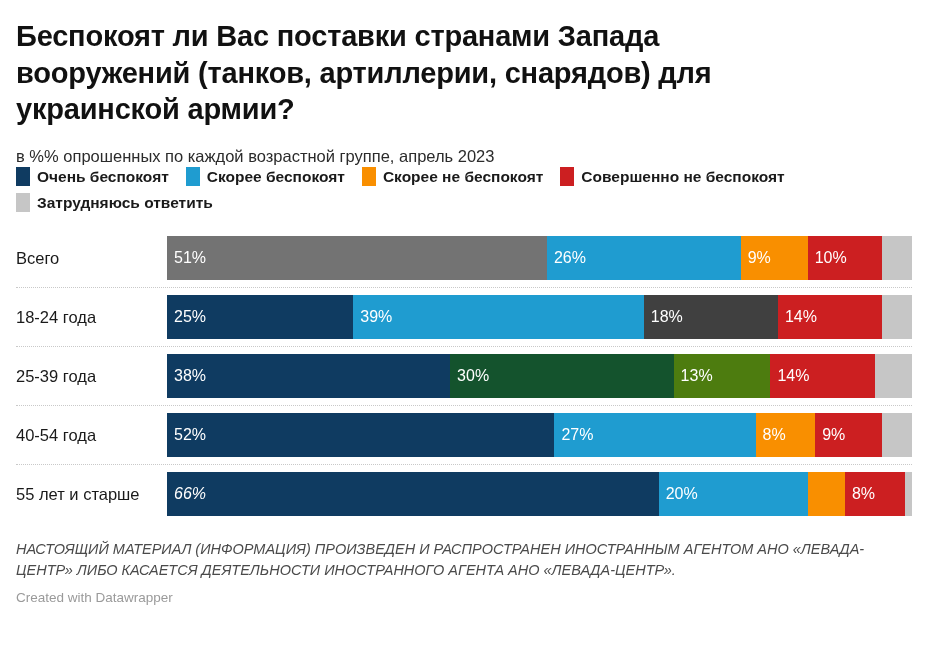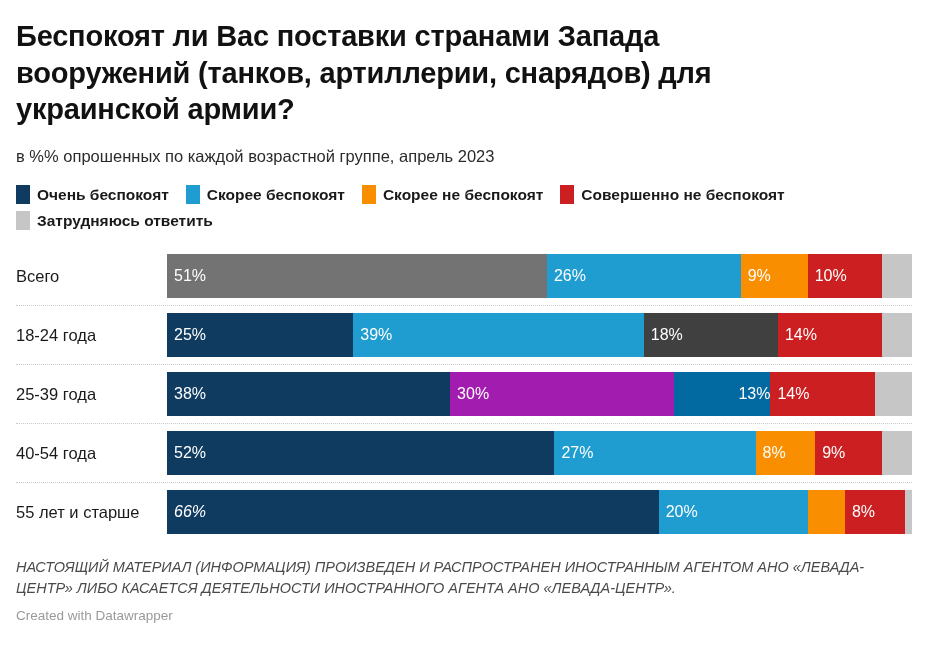--- a/index.html
+++ b/index.html
@@ -35,21 +35,20 @@
   .chart-subtitle {
     font-size: 16.5px;
     font-weight: 400;
     line-height: 1.3;
     color: #2b2b2b;
     margin-top: 18px;
   }
 
   
   .legend {
-    margin-top: 18px;
     display: flex;
     flex-wrap: wrap;
     align-items: center;
     max-width: 900px;
   }
   .legend-item {
     display: flex;
     align-items: center;
     margin-right: 17px;
     margin-bottom: 7px;
@@ -199,24 +198,24 @@
           </div>
           <div class="seg no-label" style="background: rgb(198, 198, 198); width: 4%;"></div>
         </div>
       </div>
       <div class="row">
         <div class="row-label">25-39 года</div>
         <div class="row-bar">
           <div class="seg" style="background: rgb(15, 59, 97); width: 38%;">
             <span class="seg-label">38%</span>
           </div>
-          <div class="seg" style="background: #a21caf; width: 30%;">
+          <div class="seg" style="background: #14532d; width: 30%;">
             <span class="seg-label">30%</span>
           </div>
-          <div class="seg" style="background: #0369a1; width: 13%; justify-content: flex-end;">
+          <div class="seg" style="background: #4d7c0f; width: 13%;">
             <span class="seg-label">13%</span>
           </div>
           <div class="seg" style="background: rgb(204, 31, 33); width: 14%;">
             <span class="seg-label">14%</span>
           </div>
           <div class="seg no-label" style="background: rgb(198, 198, 198); width: 5%;"></div>
         </div>
       </div>
       <div class="row">
         <div class="row-label">40-54 года</div>

